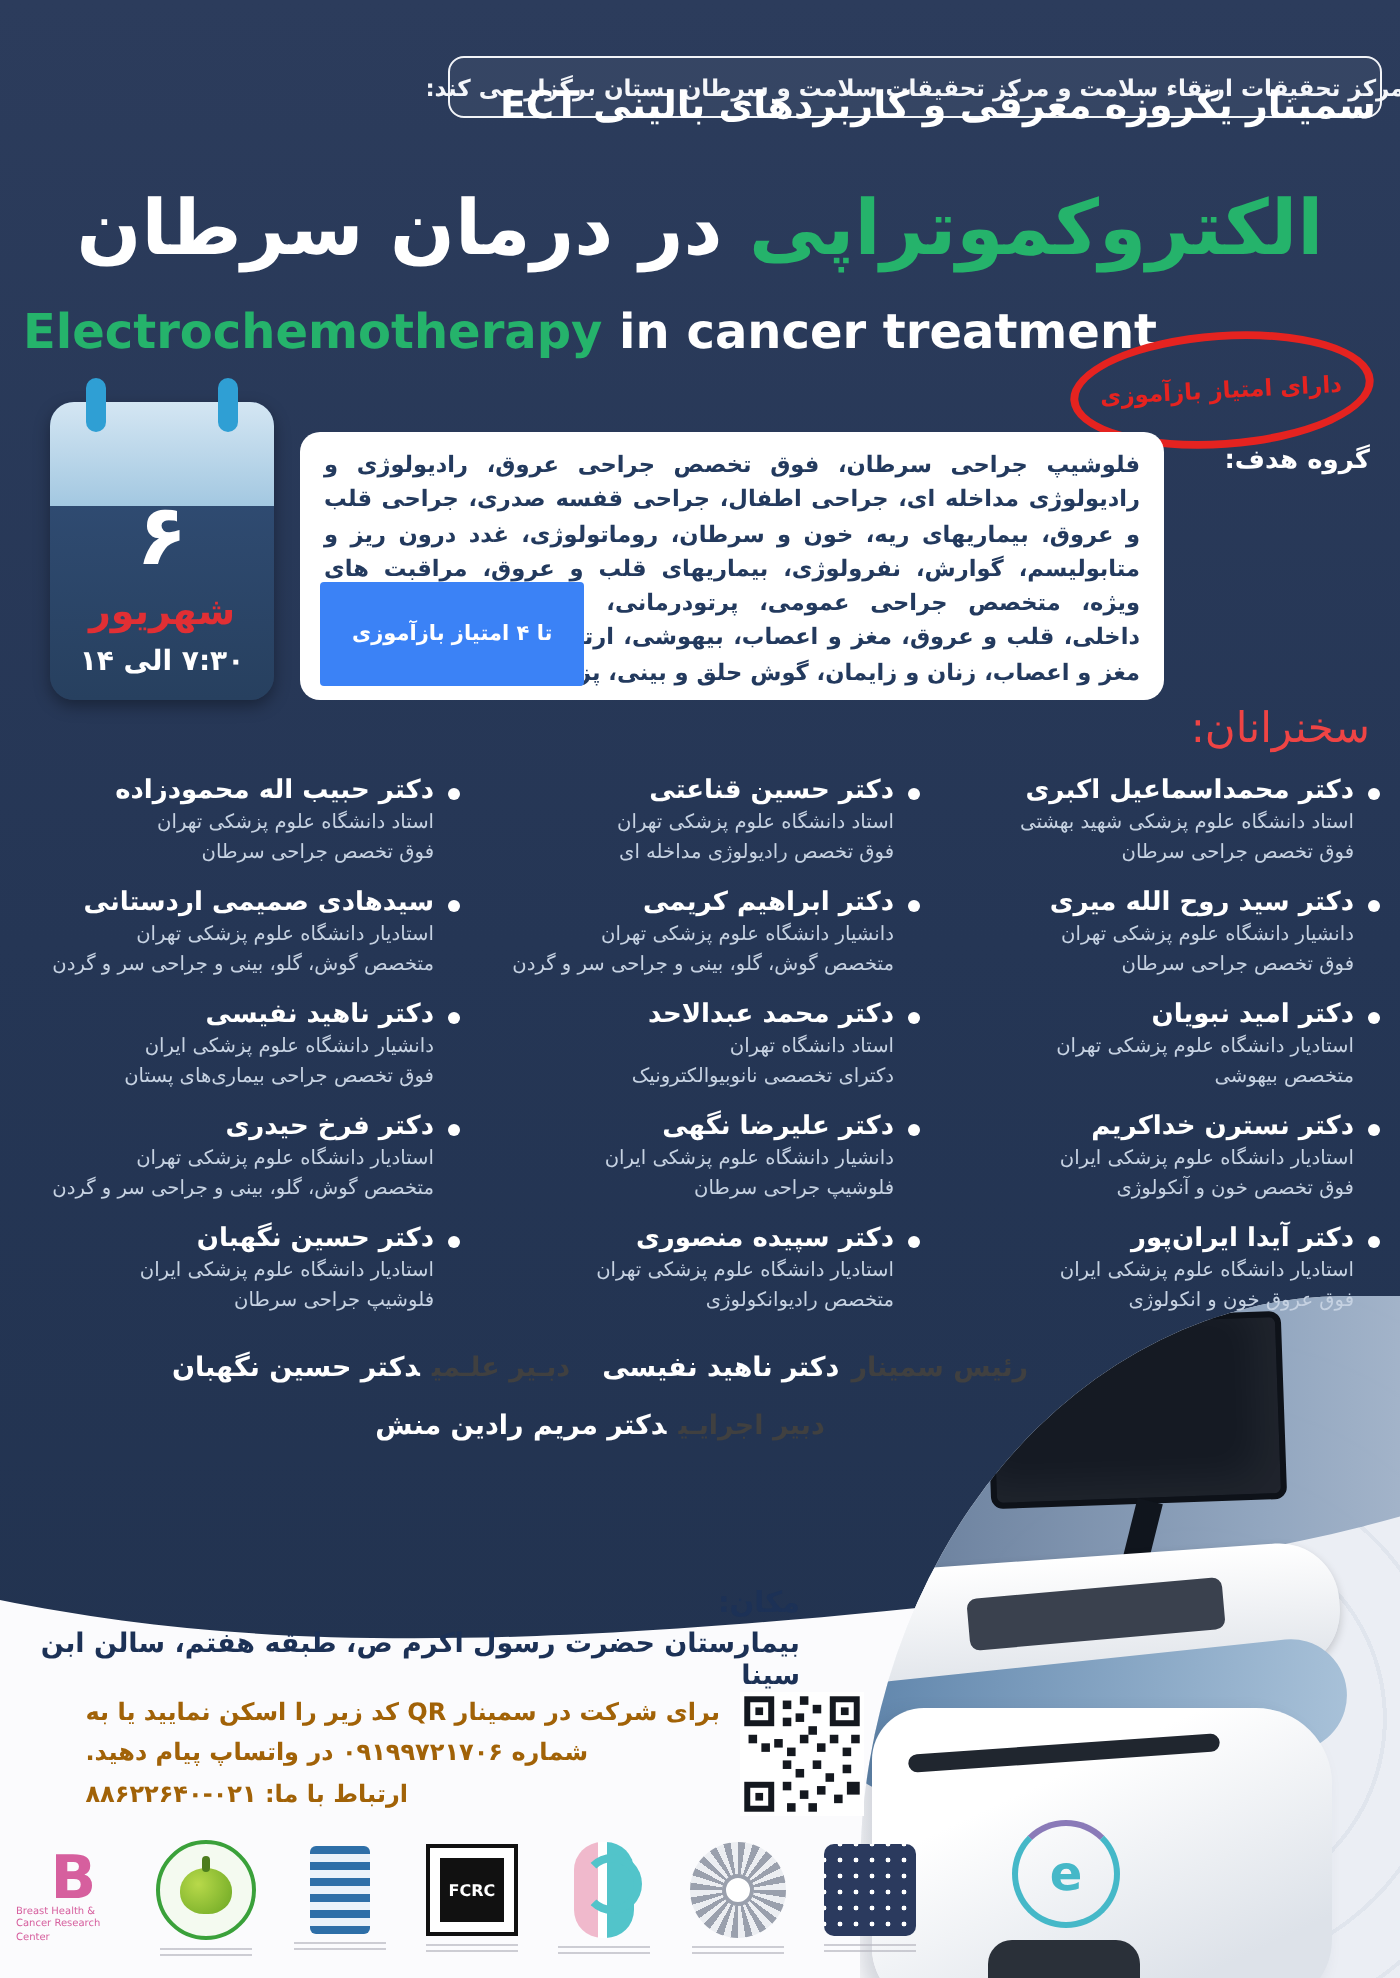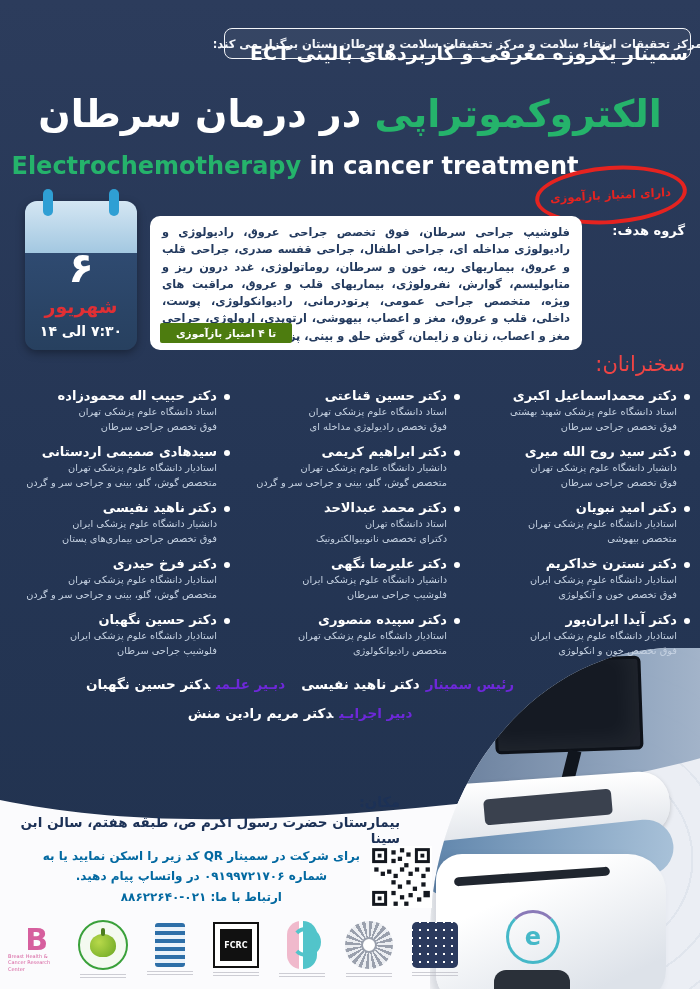--- a/index.html
+++ b/index.html
@@ -52,39 +52,39 @@
     color:#e12f34; font-size:19px; font-weight:bold; }
   .cal-time { position:absolute; top:122px; left:0; right:0; text-align:center; direction:rtl;
     color:#fff; font-size:14px; font-weight:bold; }
 
   
   .tg-label { position:absolute; top:223px; right:15px; z-index:6; direction:rtl;
     color:#fff; font-size:13px; font-weight:bold; }
   .tg-box { position:absolute; top:216px; left:150px; width:432px; height:134px; z-index:6;
     background:#ffffff; border-radius:10px; padding:8px 12px 8px 12px; overflow:hidden; }
   .tg-text { direction:rtl; text-align:justify; color:#233a5e; font-size:11.3px; font-weight:bold; line-height:1.53; }
-  .tg-badge { position:absolute; left:10px; bottom:7px; background:#4d7c0f; color:#fff;
-    direction:rtl; font-size:10.5px; font-weight:bold; padding:4px 16px; border-radius:2px;margin-top:33px; }
+  .tg-badge { position:absolute; left:10px; bottom:7px; background:#3b82f6; color:#fff;
+    direction:rtl; font-size:10.5px; font-weight:bold; padding:20px 16px; border-radius:2px;margin-top:33px; }
 
   
   .spk-heading { position:absolute; top:352px; right:15px; z-index:6; direction:rtl;
     color:#ef4444; font-size:21px; font-weight:normal; }
   .spk-grid { position:absolute; top:388px; left:10px; right:10px; z-index:6;
     direction:rtl; display:grid; grid-template-columns:1fr 1fr 1fr; column-gap:10px; }
   .spk-col { display:flex; flex-direction:column; }
   .spk { position:relative; direction:rtl; text-align:right; padding-right:13px; height:56px; }
   .spk .dot { position:absolute; right:0; top:6px; width:6px; height:6px; border-radius:50%; background:#fff; }
   .spk-name { color:#ffffff; font-size:13px; font-weight:bold; line-height:1.25; white-space:nowrap; }
   .spk-line { color:#c6d2e2; font-size:9.8px; line-height:1.55; white-space:nowrap; }
 
   
   .committee { position:absolute; top:676px; left:60px; width:480px; z-index:6; direction:rtl; text-align:center; }
   .com-row { display:flex; direction:rtl; justify-content:center; gap:16px; margin-bottom:13px; }
   .com-pair { white-space:nowrap; font-size:13.5px; font-weight:bold; }
-  .com-label { color:#6d28d9; letter-spacing:1px; }
+  .com-label { color:#404040; letter-spacing:1px; }
   .com-name { color:#ffffff; margin-right:6px; }
 
   
   .device-panel { position:absolute; left:430px; top:648px; width:270px; height:341px; z-index:4;
     border-top-left-radius:90% 85%; overflow:hidden;
     background:repeating-radial-gradient(circle at 62% 62%, #ebeef4 0 30px, #e0e5ed 30px 32px); }
   .swoosh { position:absolute; top:-110px; left:-150px; width:640px; height:240px; border-radius:50%;
     background:linear-gradient(100deg,#41587a 5%,#8ea3bd 55%,#c9d2e0 90%); transform:rotate(-10deg); opacity:.95; }
   .panel-fade { position:absolute; left:0; bottom:0; width:65%; height:60%;
     background:linear-gradient(75deg,#fbfbfd 8%,rgba(251,251,253,0) 70%); }
@@ -111,21 +111,21 @@
 
   
   .loc-block { position:absolute; top:794px; left:20px; width:380px; z-index:6; direction:rtl; text-align:right;
     color:#1c3156; }
   .loc-label { font-size:14.5px; font-weight:bold; }
   .loc-text { font-size:13.5px; font-weight:bold; margin-top:4px; }
 
   .qr-block { position:absolute; top:846px; left:18px; width:414px; z-index:6;
     display:flex; direction:rtl; gap:10px; align-items:flex-start; }
   .qr-svg { width:62px; height:62px; flex:0 0 62px; }
-  .qr-text { direction:rtl; text-align:center; color:#0369a1; font-size:12px; font-weight:bold; line-height:1.7; }
+  .qr-text { direction:rtl; text-align:left; color:#a16207; font-size:12px; font-weight:bold; line-height:1.7; }
 
   .logos { position:absolute; top:916px; left:8px; width:456px; height:66px; z-index:6;
     display:flex; gap:9px; align-items:center; }
   .logo { position:relative; width:58px; height:64px; display:flex; flex-direction:column; align-items:center; justify-content:center; }
   .logo-caption { margin-top:2px; width:80%; height:6px;
     background:repeating-linear-gradient(0deg,#b9b9c2 0 1px,transparent 1px 3px); opacity:.7; }
   .b-mark { color:#d65f9e; font-size:30px; font-weight:bold; line-height:.9; }
   .b-label { color:#d65f9e; font-size:5px; text-align:left; width:100%; line-height:1.3; }
   .apple-ring { width:50px; height:50px; border-radius:50%; border:2px solid #3aa13a;
     display:flex; align-items:center; justify-content:center; background:#f4faf0; }
@@ -200,21 +200,21 @@
       <div class="spk">
           <span class="dot"></span>
         <div class="spk-name">دکتر نسترن خداکریم</div>
         <div class="spk-line">استادیار دانشگاه علوم پزشکی ایران</div>
         <div class="spk-line">فوق تخصص خون و آنکولوژی</div>
       </div>
       <div class="spk">
           <span class="dot"></span>
         <div class="spk-name">دکتر آیدا ایران‌پور</div>
         <div class="spk-line">استادیار دانشگاه علوم پزشکی ایران</div>
-        <div class="spk-line">فوق تخصص خون و انکولوژی</div>
+        <div class="spk-line">فوق عروق خون و انکولوژی</div>
       </div>
     </div>
 
     <div class="spk-col">
       <div class="spk">
           <span class="dot"></span>
         <div class="spk-name">دکتر حسین قناعتی</div>
         <div class="spk-line">استاد دانشگاه علوم پزشکی تهران</div>
         <div class="spk-line">فوق تخصص رادیولوژی مداخله ای</div>
       </div>

